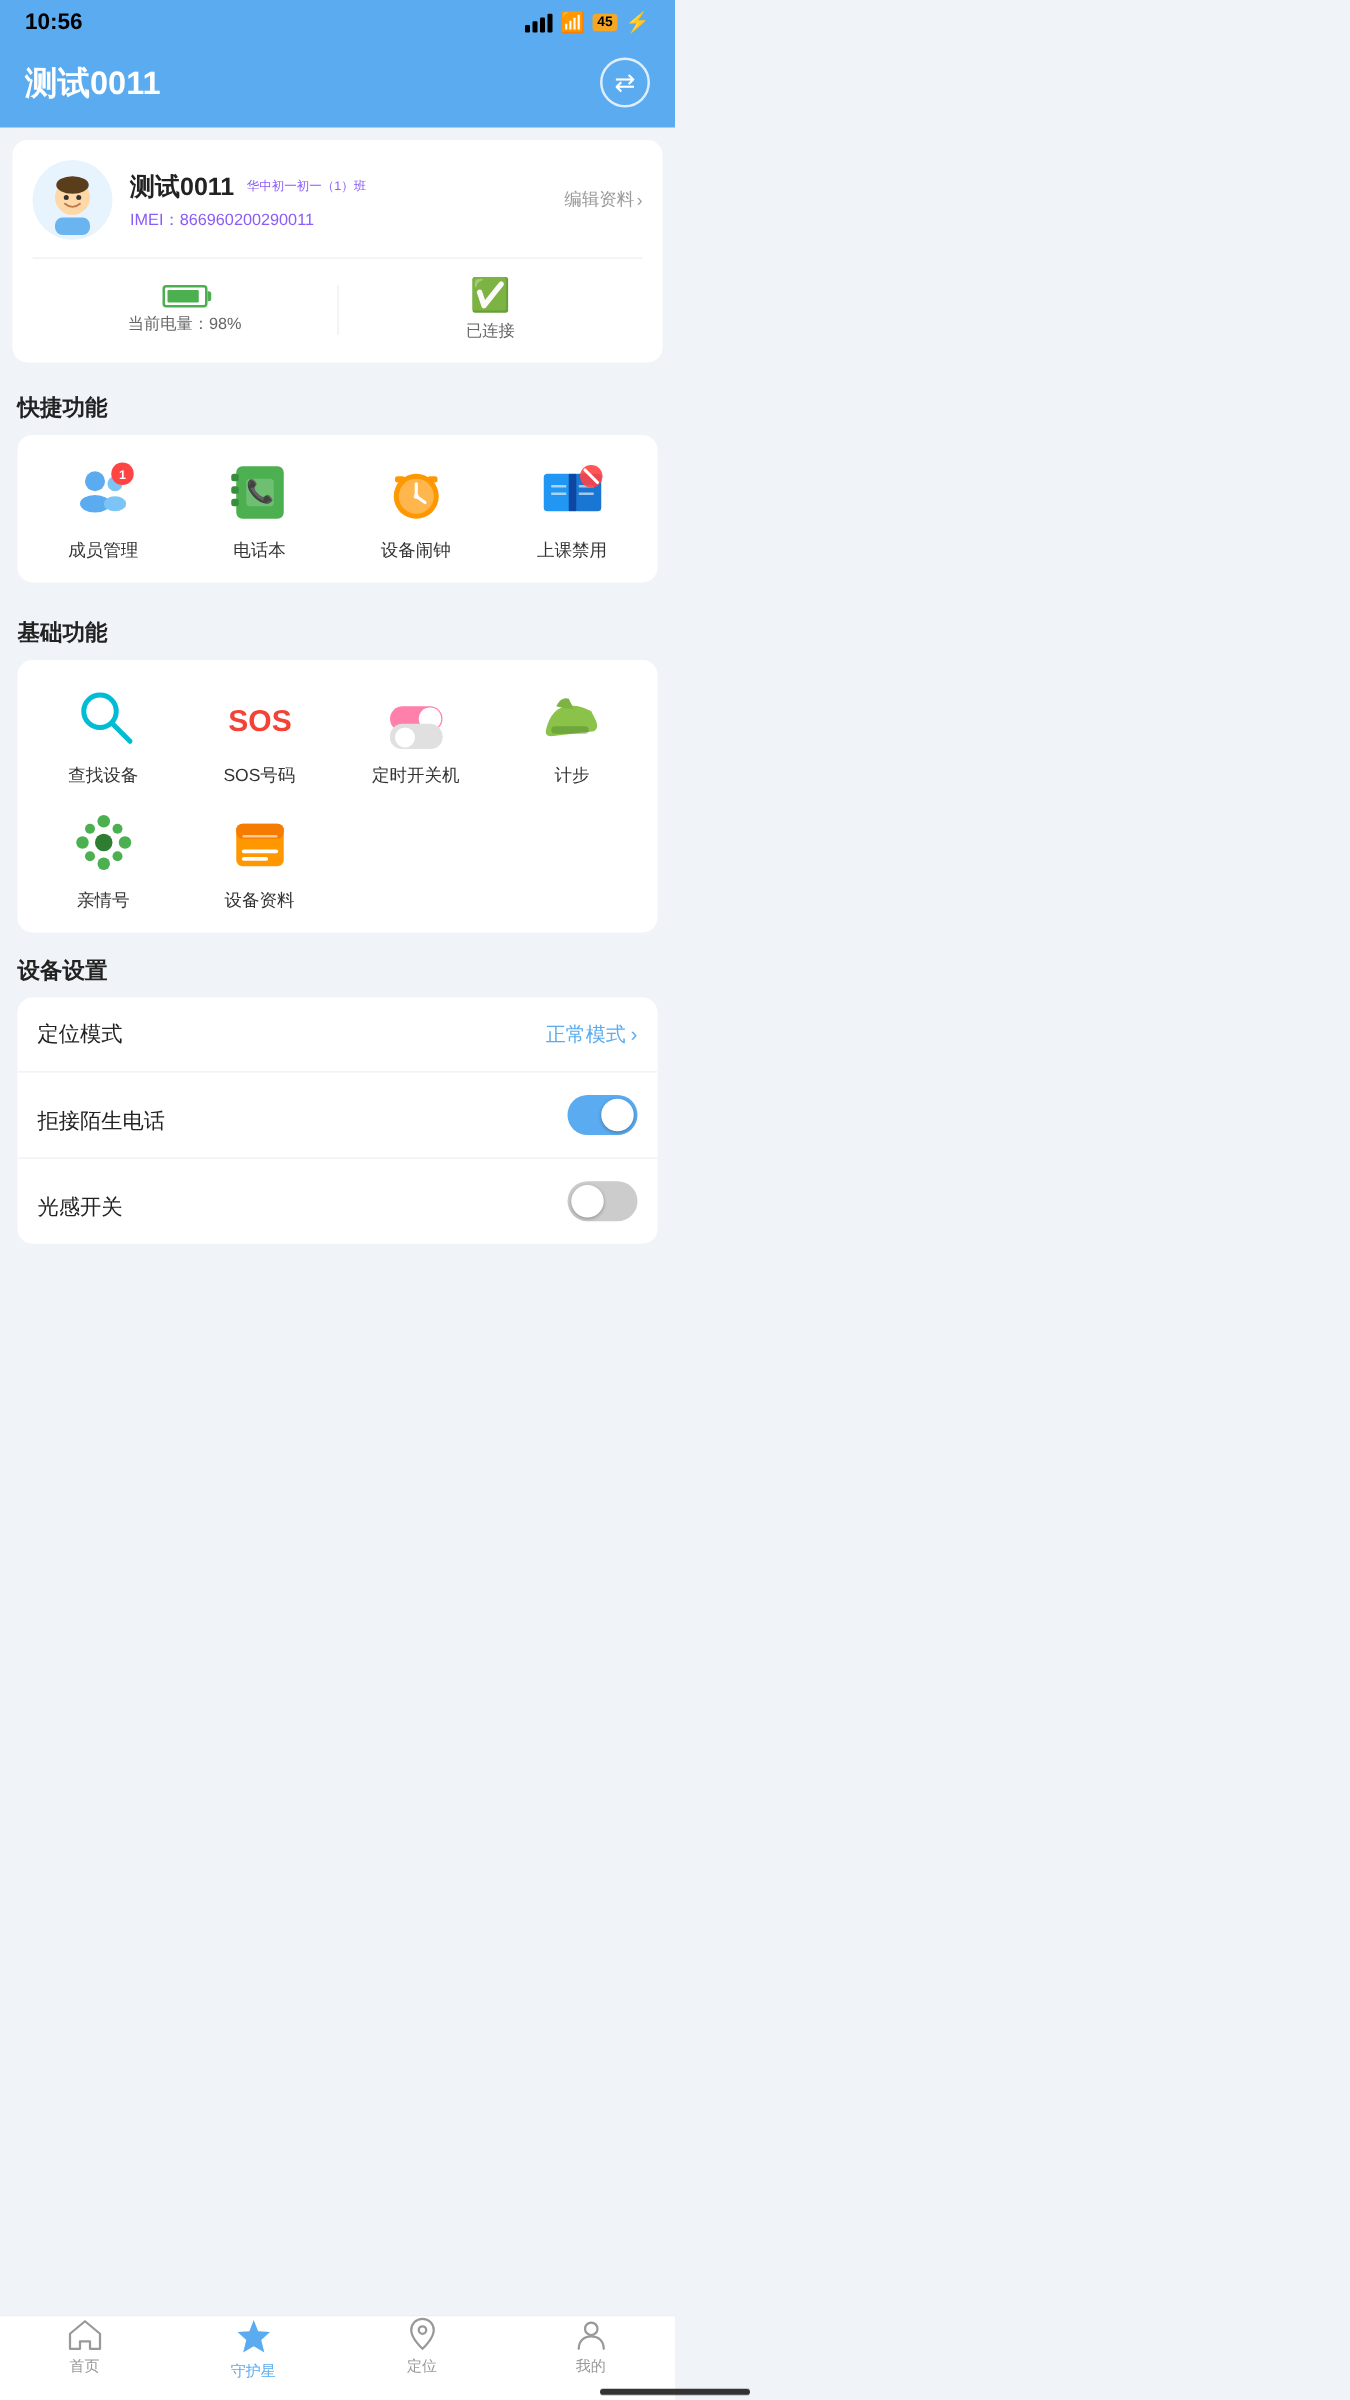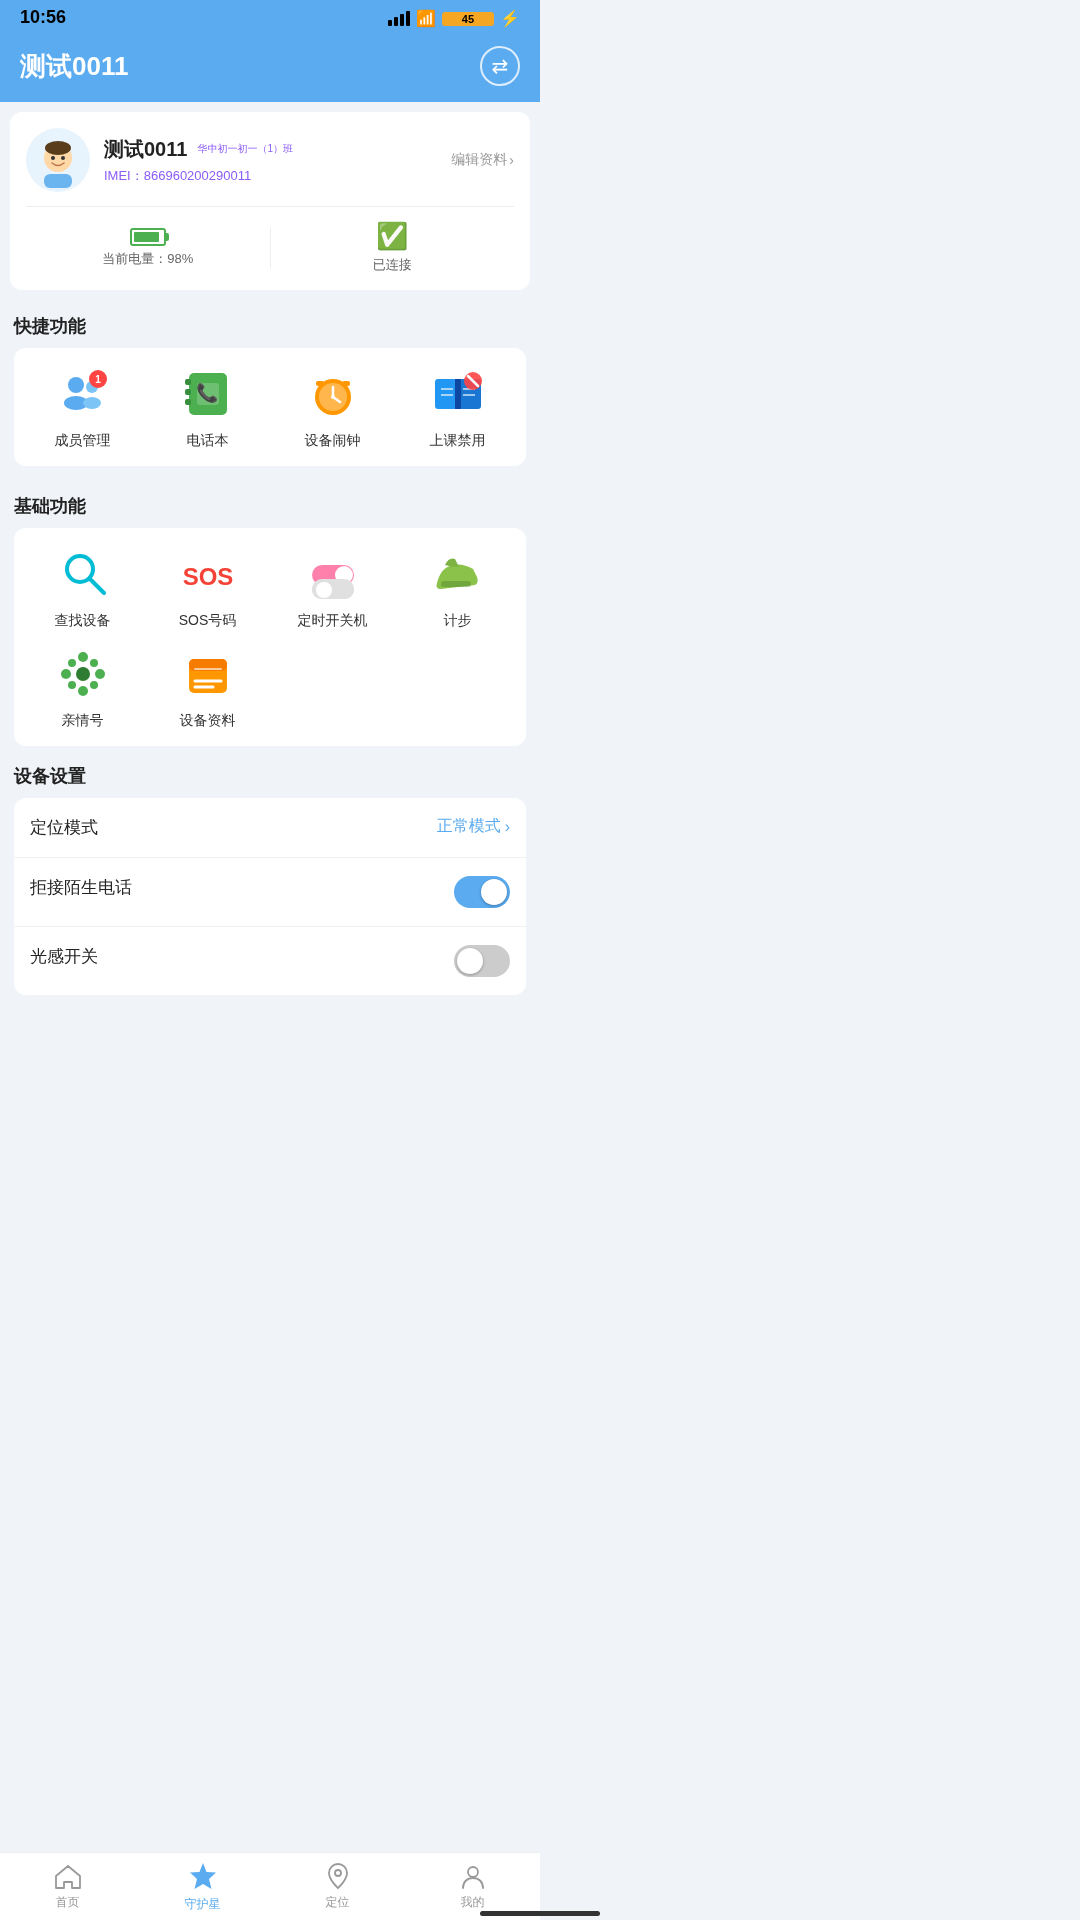--- a/index.html
+++ b/index.html
@@ -32,21 +32,21 @@
       gap: 6px;
     }
     .signal-bars { display: flex; align-items: flex-end; gap: 2px; }
     .signal-bar { background: #000; border-radius: 1px; width: 4px; }
     .wifi-icon { font-size: 16px; }
     .battery-badge {
       background: #f5a623;
       color: #000;
       font-size: 11px;
       font-weight: 700;
-      padding: 1px 20px;
+      padding: 1px 4px;
       border-radius: 3px;
     }
 
     
     .header {
       background: #5aabef;
       display: flex;
       justify-content: space-between;
       align-items: center;
       padding: 10px 20px 16px 20px;
@@ -216,21 +216,21 @@
     .settings-section {
       padding: 14px 14px 0;
     }
     .settings-card {
       background: white;
       border-radius: 12px;
       overflow: hidden;
     }
     .settings-row {
       display: flex;
-      align-items: flex-start;
+      align-items: flex-end;
       justify-content: space-between;
       padding: 18px 16px;
       border-bottom: 1px solid #f0f0f0;
     }
     .settings-row:last-child { border-bottom: none; }
     .settings-label { font-size: 17px; color: #222; }
     .settings-value {
       display: flex;
       align-items: center;
       gap: 4px;
@@ -267,21 +267,21 @@
       background: white;
       border-top: 1px solid #eee;
       display: flex;
       height: 68px;
     }
     .nav-item {
       flex: 1;
       display: flex;
       flex-direction: column;
       align-items: center;
-      justify-content: center;
+      justify-content: flex-start;
       gap: 4px;
       cursor: pointer;
     }
     .nav-label { font-size: 12px; color: #999; }
     .nav-label-active { font-size: 12px; color: #5aabef; }
 
     .home-indicator {
       position: fixed;
       bottom: 4px;
       left: 50%;

